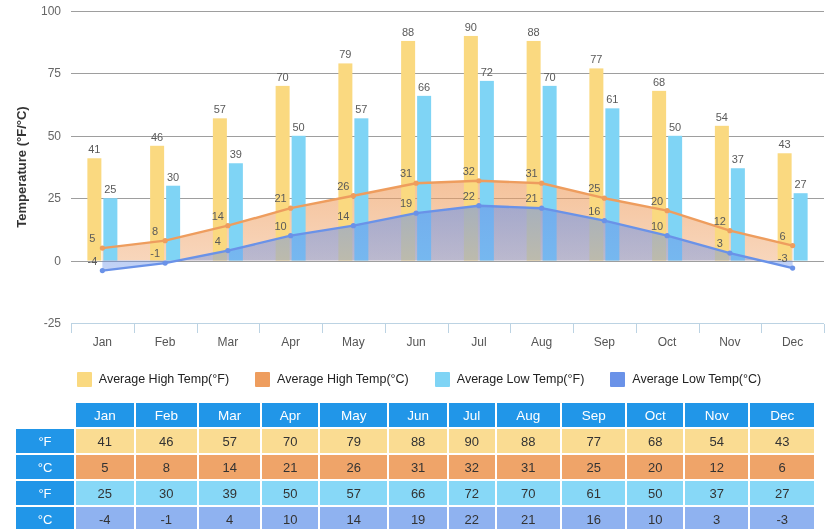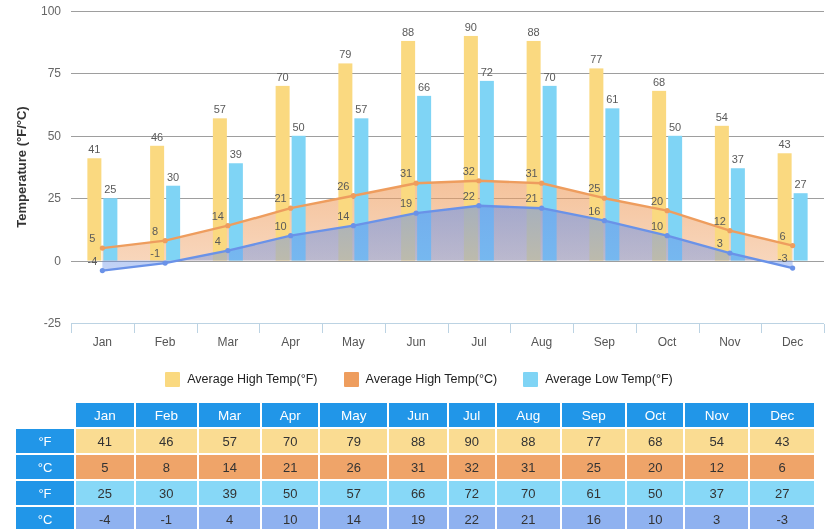--- a/index.html
+++ b/index.html
@@ -228,20 +228,24 @@
         <span class="legend-label">Average High Temp(°F)</span>
       </div>
       <div class="legend-item">
         <span class="legend-swatch" style="background: rgb(238, 157, 94);"></span>
         <span class="legend-label">Average High Temp(°C)</span>
       </div>
       <div class="legend-item">
         <span class="legend-swatch" style="background: rgb(127, 212, 245);"></span>
         <span class="legend-label">Average Low Temp(°F)</span>
       </div>
+      <div class="legend-item">
+        <span class="legend-swatch" style="background: rgb(106, 146, 232);"></span>
+        <span class="legend-label">Average Low Temp(°C)</span>
+      </div>
     </div>
 
   <div id="table-wrap">
     <table>
       <thead>
         <tr id="thead-row">
             <th class="corner"></th>
             <th class="hdr">Jan</th>
             <th class="hdr">Feb</th>
             <th class="hdr">Mar</th>

